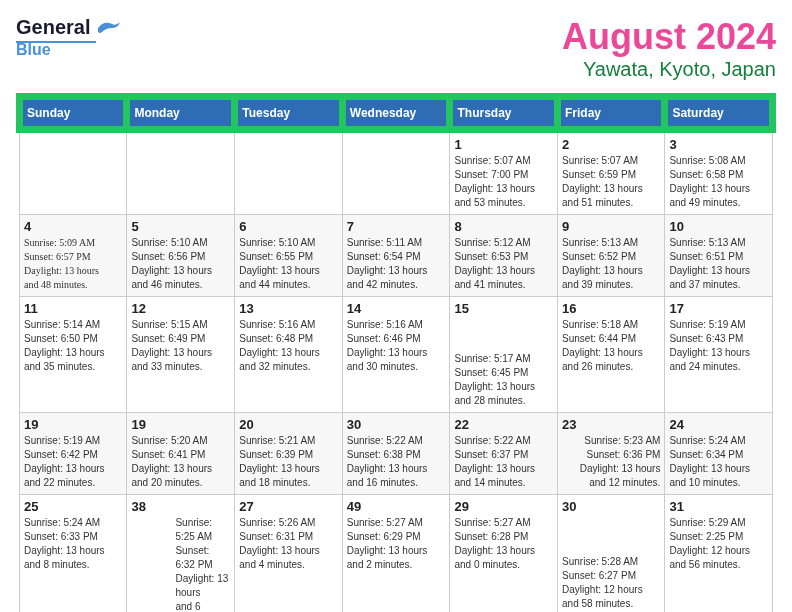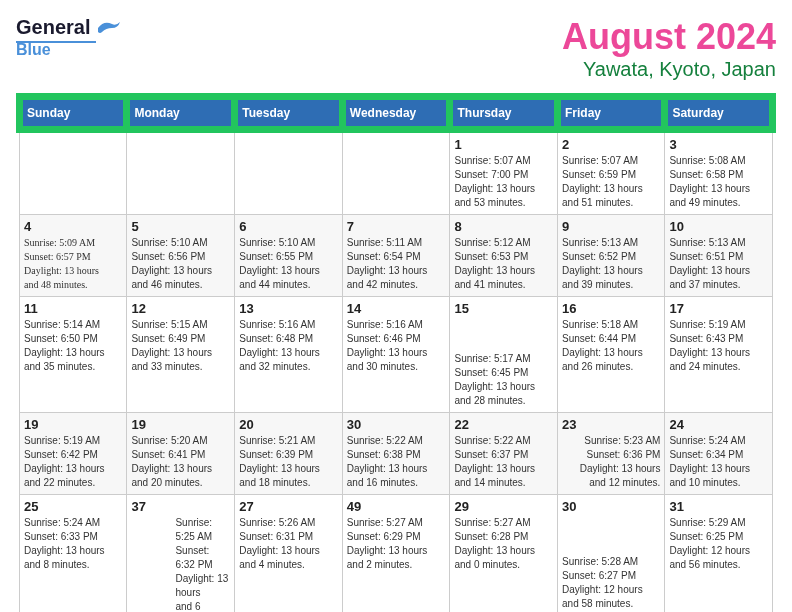--- a/index.html
+++ b/index.html
@@ -297,21 +297,21 @@
       </tr>
       <tr>
         <td>
           <span class="day-num">25</span>
           <div class="day-info" style="white-space: pre-line;">Sunrise: 5:24 AM
 Sunset: 6:33 PM
 Daylight: 13 hours
 and 8 minutes.</div>
         </td>
         <td>
-          <span class="day-num">37</span>
+          <span class="day-num">38</span>
           <div class="day-info" style="white-space: pre-line; margin-left: 44px;">Sunrise: 5:25 AM
 Sunset: 6:32 PM
 Daylight: 13 hours
 and 6 minutes.</div>
         </td>
         <td>
           <span class="day-num">27</span>
           <div class="day-info" style="white-space: pre-line;">Sunrise: 5:26 AM
 Sunset: 6:31 PM
 Daylight: 13 hours
@@ -334,19 +334,19 @@
         <td>
           <span class="day-num">30</span>
           <div class="day-info" style="white-space: pre-line; margin-top: 41px;">Sunrise: 5:28 AM
 Sunset: 6:27 PM
 Daylight: 12 hours
 and 58 minutes.</div>
         </td>
         <td>
           <span class="day-num">31</span>
           <div class="day-info" style="white-space: pre-line;">Sunrise: 5:29 AM
-Sunset: 6:25 PM
+Sunset: 2:25 PM
 Daylight: 12 hours
 and 56 minutes.</div>
         </td>
       </tr>
     </tbody>
 </table>
 
 </body></html>

